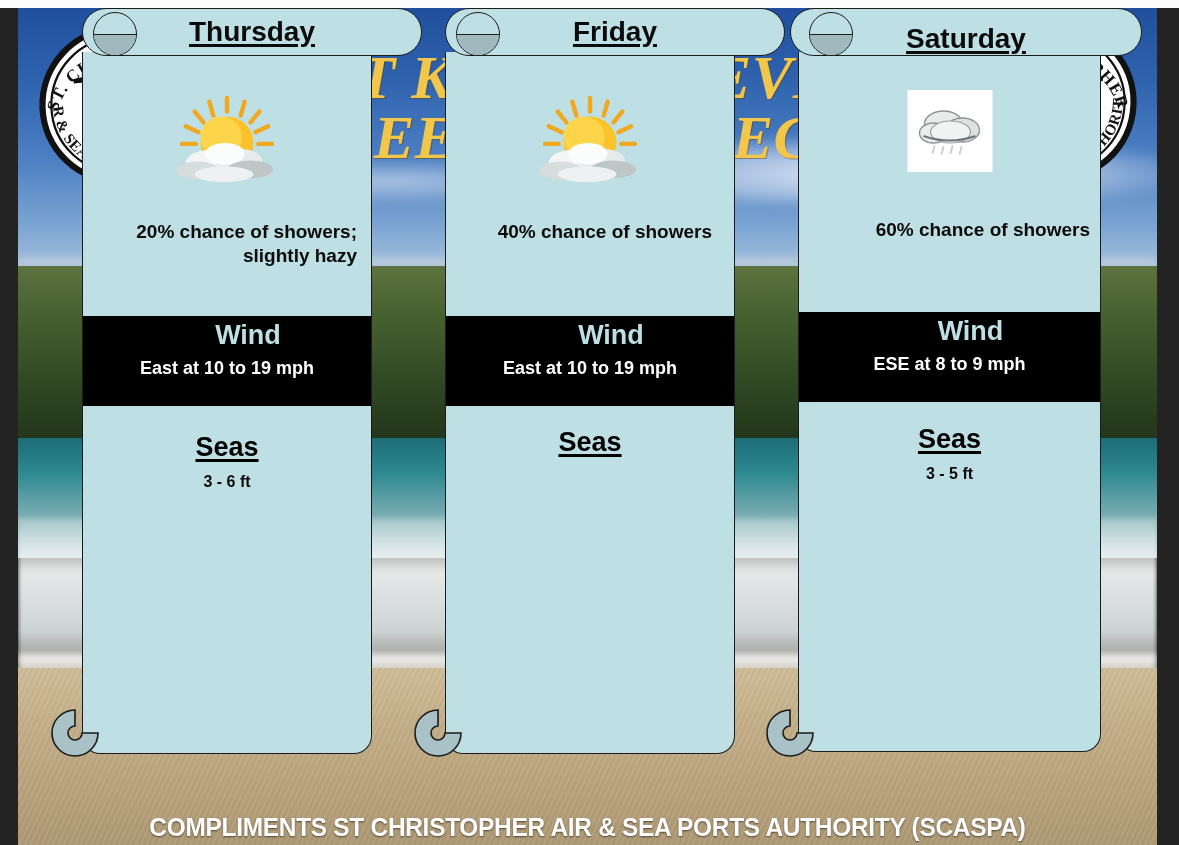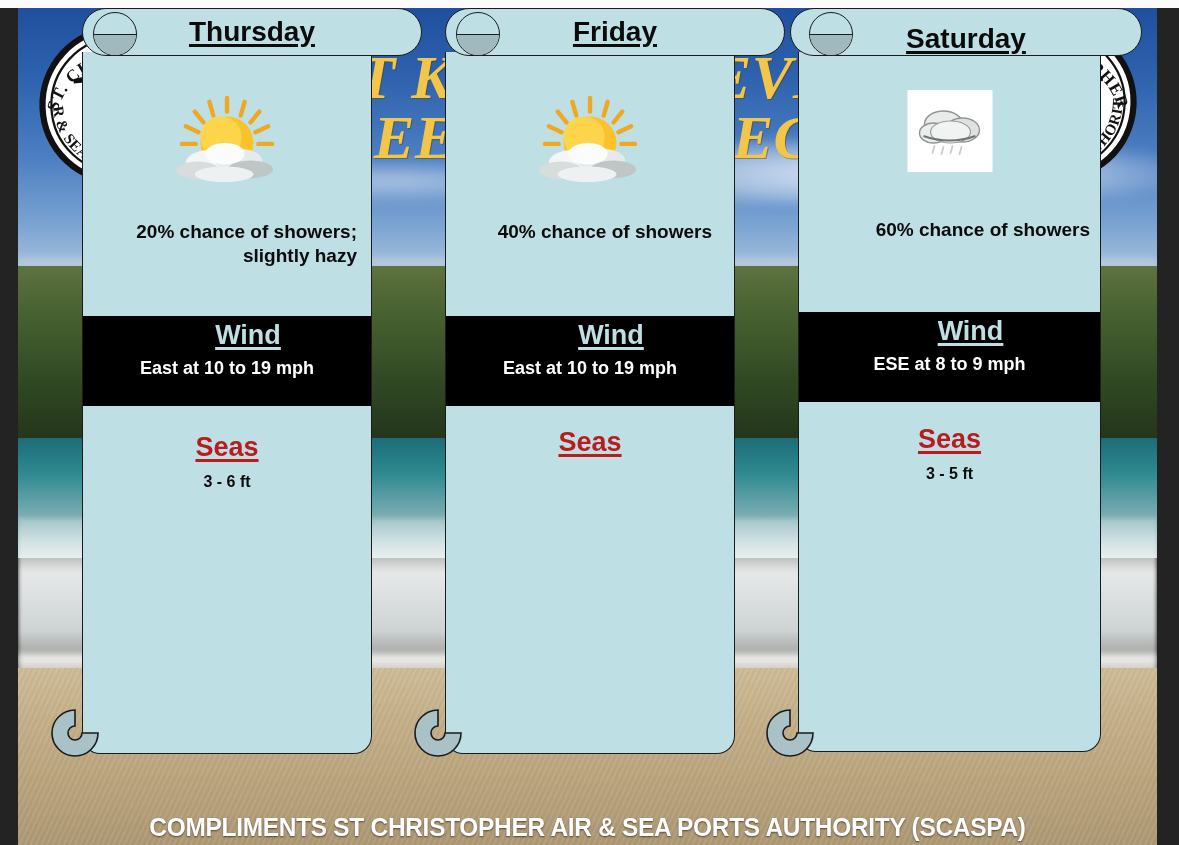--- a/index.html
+++ b/index.html
@@ -69,26 +69,26 @@
   .card-body { position:absolute; border:1.6px solid #1b1b1b; background:#bedfe4;
                border-radius:0 0 18px 18px; border-top:none; z-index:2; overflow:hidden; }
 
   .sky-zone  { position:relative; width:100%; }
   .wx-icon   { position:absolute; left:50%; transform:translateX(-50%); }
   .wx-text   { position:absolute; left:0; width:100%; text-align:right;
                font-size:19px; font-weight:700; color:#0b0b0b; line-height:1.25; }
 
   .wind-band { position:absolute; left:0; width:100%; background:#000; }
   .wind-band .lbl { text-align:center; font-size:27px; font-weight:700; color:#bedfe4;
-               text-decoration:underline; text-underline-offset:3px;
+               text-underline-offset:3px;
                text-decoration-thickness:3px; padding-top:4px;padding-left:42px; }
   .wind-band .val { text-align:center; font-size:18px; font-weight:700; color:#fff; padding-top:7px; }
 
   .seas-zone { position:absolute; left:0; width:100%; text-align:center; }
-  .seas-zone .lbl { font-size:27px; font-weight:700; color:#b91c1c;
+  .seas-zone .lbl { font-size:27px; font-weight:700; color:#000000;
                text-decoration:underline; text-underline-offset:3px;
                text-decoration-thickness:3px; }
   .seas-zone .val { font-size:16px; font-weight:700; color:#0b0b0b; margin-top:10px; }
 
   
   .curl-top { position:absolute; width:44px; height:44px; border-radius:50%;
               border:1.6px solid #1b1b1b; background:#bedfe4; z-index:4; overflow:hidden; }
   .curl-top::after { content:""; position:absolute; left:-1px; top:50%; width:44px; height:22px;
               background:#9fb9bf; border-top:1.6px solid #1b1b1b; }
   .curl-bot { position:absolute; width:50px; height:50px; z-index:4; }

